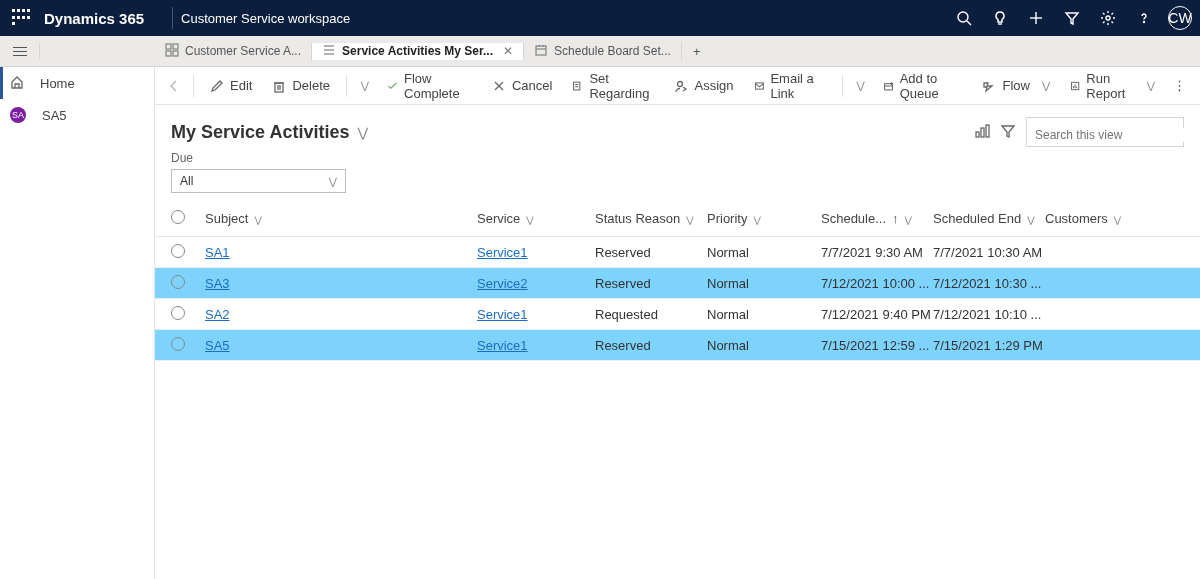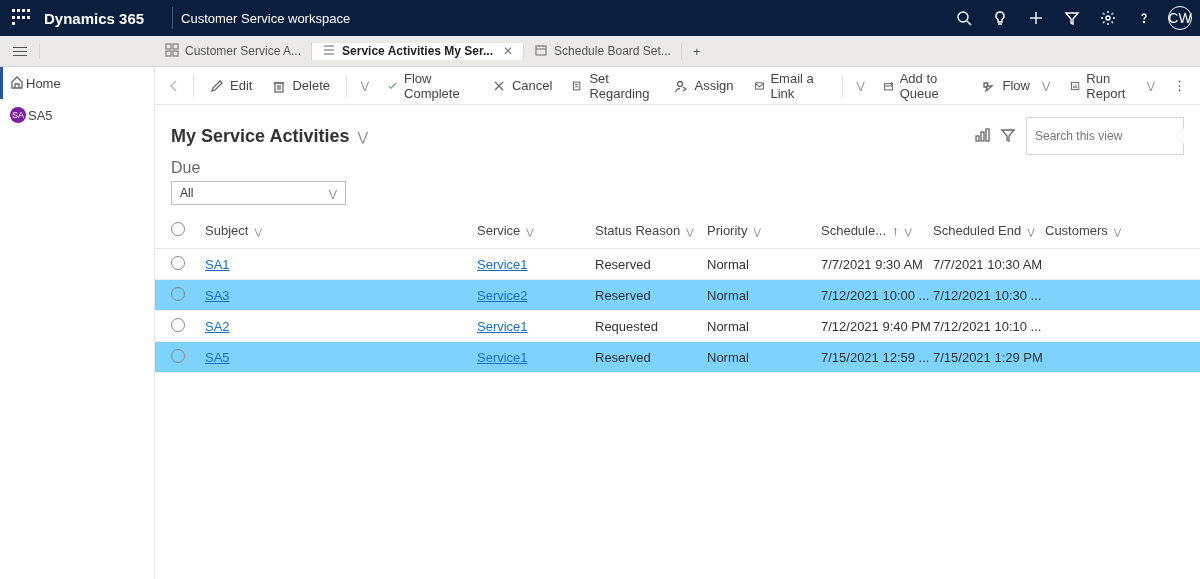--- a/index.html
+++ b/index.html
@@ -22,45 +22,45 @@
     .tabs { display: flex; align-items: stretch; padding-left: 115px; }
     .tab { display: flex; align-items: center; padding: 0 10px; font-size: 12px; color: #555; cursor: pointer; border-right: 1px solid #d5d5d5; gap: 6px; }
     .tab.active { background: #fff; color: #222; font-weight: 600; }
     .tab-close { color: #777; font-weight: normal; margin-left: 4px; }
     .add-tab { width: 30px; display: flex; align-items: center; justify-content: center; color: #555; cursor: pointer; }
     .tab-icon svg { stroke: #888; fill: none; stroke-width: 1.3; }
 
     .main { display: flex; height: calc(579px - 36px - 31px); }
 
     .sidebar { width: 155px; border-right: 1px solid #e5e5e5; background: #fff; }
-    .sidebar-item { display: flex; align-items: center; height: 32px; padding: 0 10px; gap: 2px; font-size: 13px; cursor: pointer; color: #444; }
+    .sidebar-item { display: flex; align-items: center; height: 32px; padding: 0 10px; gap: 16px; font-size: 13px; cursor: pointer; color: #444; }
     .sidebar-item.home { border-left: 3px solid #2b579a; padding-left: 7px; }
     .sidebar-item .icon svg { stroke: #666; fill: none; stroke-width: 1.3; }
     .sidebar-item .badge { width: 16px; height: 16px; border-radius: 50%; background: #7b1fa2; color: #fff; font-size: 9px; display: flex; align-items: center; justify-content: center; }
 
     .content { flex: 1; display: flex; flex-direction: column; }
 
     .commandbar { height: 38px; display: flex; align-items: center; padding: 0 8px; border-bottom: 1px solid #e5e5e5; gap: 4px; }
     .cmd-back { width: 28px; display: flex; justify-content: center; color: #bbb; }
     .cmd-sep { width: 1px; height: 22px; background: #e0e0e0; margin: 0 4px; }
     .cmd { display: flex; align-items: center; gap: 6px; padding: 0 8px; height: 28px; font-size: 13px; cursor: pointer; color: #444; }
     .cmd svg { stroke: #666; fill: none; stroke-width: 1.3; }
     .cmd-chev { color: #888; font-size: 10px; }
     .cmd-overflow { margin-left: auto; }
 
     .view-header { display: flex; align-items: center; padding: 12px 16px 4px; }
     .view-title { font-size: 18px; font-weight: 600; color: #333; }
     .view-title-chev { color: #888; margin-left: 8px; }
     .view-tools { margin-left: auto; display: flex; align-items: center; gap: 10px; }
     .view-tools svg { stroke: #666; fill: none; stroke-width: 1.3; }
-    .searchbox { display: flex; align-items: center; border: 1px solid #d5d5d5; height: 38px; width: 158px; padding: 14px 8px; }
+    .searchbox { display: flex; align-items: flex-end; border: 1px solid #d5d5d5; height: 30px; width: 158px; padding: 4px 8px; }
     .searchbox input { border: none; outline: none; flex: 1; font-size: 12px; }
 
     .filter-row { padding: 0 16px 8px; }
-    .filter-label { font-size: 16px; color: #666; margin-bottom: 4px; }
+    .filter-label { font-size: 12px; color: #666; margin-bottom: 4px; }
     .filter-select { width: 175px; height: 24px; border: 1px solid #bdbdbd; display: flex; align-items: center; padding: 0 8px; font-size: 12px; justify-content: space-between; cursor: pointer; }
 
     .grid { flex: 1; }
     .grid-header { display: flex; align-items: center; height: 36px; border-bottom: 1px solid #e5e5e5; padding: 0 16px; font-size: 13px; color: #444; }
     .grid-row { display: flex; align-items: center; height: 31px; border-bottom: 1px solid #eee; padding: 0 16px; font-size: 13px; }
     .grid-row.odd { background: #7dd3fc; }
     .col-check { width: 34px; }
     .col-subject { width: 272px; }
     .col-service { width: 118px; }
     .col-status { width: 112px; }

